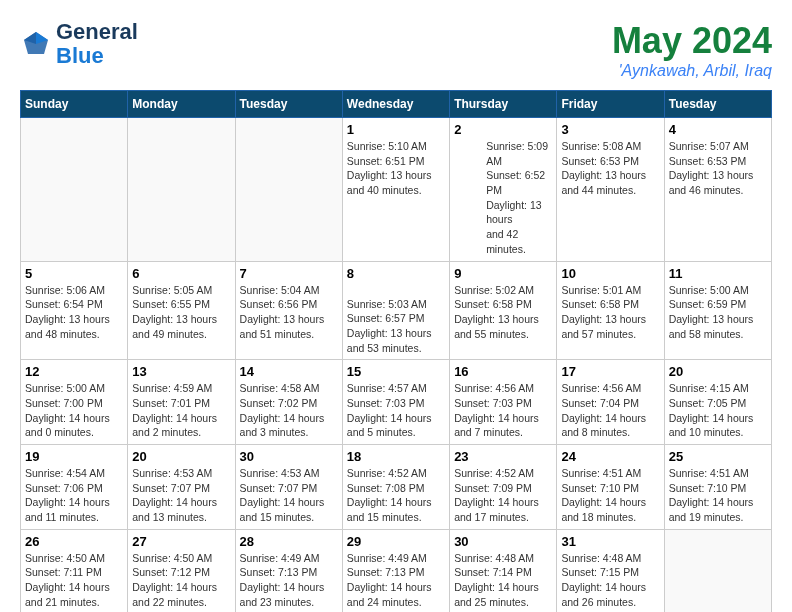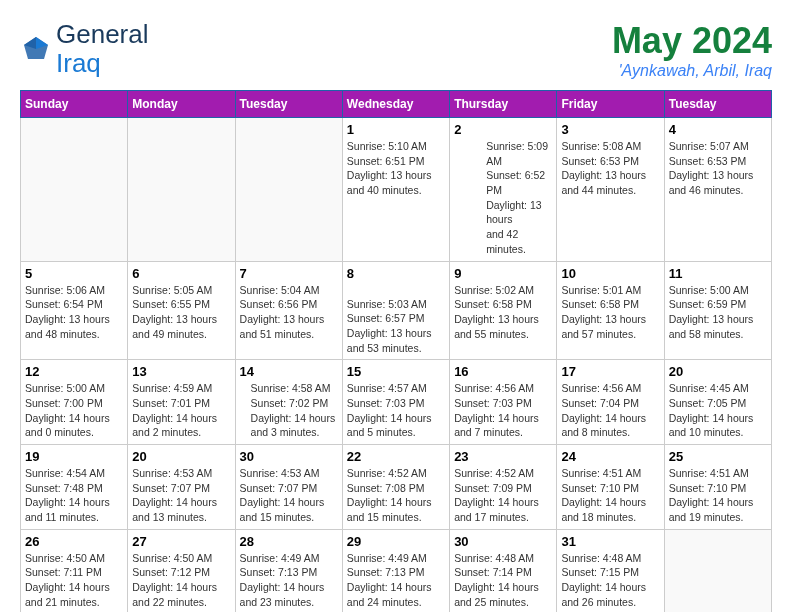--- a/index.html
+++ b/index.html
@@ -14,22 +14,22 @@
       display: flex;
       justify-content: space-between;
       align-items: flex-start;
       margin-bottom: 10px;
     }
     .logo {
       display: flex;
       align-items: center;
     }
     .logo-text {
-      font-size: 26px;
-      font-weight: normal;
+      font-size: 22px;
+      font-weight: bold;
       color: #1a3a5c;
       line-height: 1.1;
     }
     .logo-text span {
       color: #1a7ad4;
     }
     .logo-icon {
       width: 32px;
       height: 32px;
       margin-right: 4px;
@@ -46,21 +46,21 @@
       font-size: 16px;
       color: #3b82f6;
       font-style: italic;
     }
     .calendar {
       width: 100%;
       border-collapse: collapse;
       font-size: 11px;
     }
     .calendar th {
-      background: #a21caf;
+      background: #0c4a6e;
       color: #fff;
       padding: 6px 4px;
       text-align: left;
       font-size: 12px;
       font-weight: bold;
       border: 1px solid #2062a8;
       margin-left: 20px;
     }
     .calendar td {
       border: 1px solid #ccc;
@@ -93,21 +93,21 @@
 
 <div class="header">
   <div class="logo">
     <svg class="logo-icon" viewBox="0 0 32 32">
       <polygon points="16,4 28,12 24,26 8,26 4,12" fill="#2062a8" opacity="0.85"></polygon>
       <polygon points="16,4 28,12 16,16" fill="#1a7ad4"></polygon>
       <polygon points="16,4 4,12 16,16" fill="#2062a8"></polygon>
     </svg>
     <div class="logo-text">
       <div>General</div>
-      <div><span>Iraq</span></div>
+      <div><span>Blue</span></div>
     </div>
   </div>
   <div class="title-block">
     <div class="month-title">May 2024</div>
     <div class="location-title">'Aynkawah, Arbil, Iraq</div>
   </div>
 </div>
 
 <table class="calendar">
   <thead>
@@ -216,21 +216,21 @@
         </td>
         <td>
           <div class="day-number">13</div>
           <div class="day-info" style="white-space: pre-line;">Sunrise: 4:59 AM
 Sunset: 7:01 PM
 Daylight: 14 hours
 and 2 minutes.</div>
         </td>
         <td>
           <div class="day-number">14</div>
-          <div class="day-info" style="white-space: pre-line; margin-left: 11px;">Sunrise: 4:58 AM
+          <div class="day-info" style="white-space: pre-line;">Sunrise: 4:58 AM
 Sunset: 7:02 PM
 Daylight: 14 hours
 and 3 minutes.</div>
         </td>
         <td>
           <div class="day-number">15</div>
           <div class="day-info" style="white-space: pre-line;">Sunrise: 4:57 AM
 Sunset: 7:03 PM
 Daylight: 14 hours
 and 5 minutes.</div>
@@ -244,50 +244,50 @@
         </td>
         <td>
           <div class="day-number">17</div>
           <div class="day-info" style="white-space: pre-line;">Sunrise: 4:56 AM
 Sunset: 7:04 PM
 Daylight: 14 hours
 and 8 minutes.</div>
         </td>
         <td>
           <div class="day-number">20</div>
-          <div class="day-info" style="white-space: pre-line;">Sunrise: 4:45 AM
+          <div class="day-info" style="white-space: pre-line;">Sunrise: 4:15 AM
 Sunset: 7:05 PM
 Daylight: 14 hours
 and 10 minutes.</div>
         </td>
       </tr>
       <tr>
         <td>
           <div class="day-number">19</div>
           <div class="day-info" style="white-space: pre-line;">Sunrise: 4:54 AM
-Sunset: 7:48 PM
+Sunset: 7:06 PM
 Daylight: 14 hours
 and 11 minutes.</div>
         </td>
         <td>
           <div class="day-number">20</div>
           <div class="day-info" style="white-space: pre-line;">Sunrise: 4:53 AM
 Sunset: 7:07 PM
 Daylight: 14 hours
 and 13 minutes.</div>
         </td>
         <td>
           <div class="day-number">30</div>
           <div class="day-info" style="white-space: pre-line;">Sunrise: 4:53 AM
 Sunset: 7:07 PM
 Daylight: 14 hours
 and 15 minutes.</div>
         </td>
         <td>
-          <div class="day-number">22</div>
+          <div class="day-number">18</div>
           <div class="day-info" style="white-space: pre-line;">Sunrise: 4:52 AM
 Sunset: 7:08 PM
 Daylight: 14 hours
 and 15 minutes.</div>
         </td>
         <td>
           <div class="day-number">23</div>
           <div class="day-info" style="white-space: pre-line;">Sunrise: 4:52 AM
 Sunset: 7:09 PM
 Daylight: 14 hours

